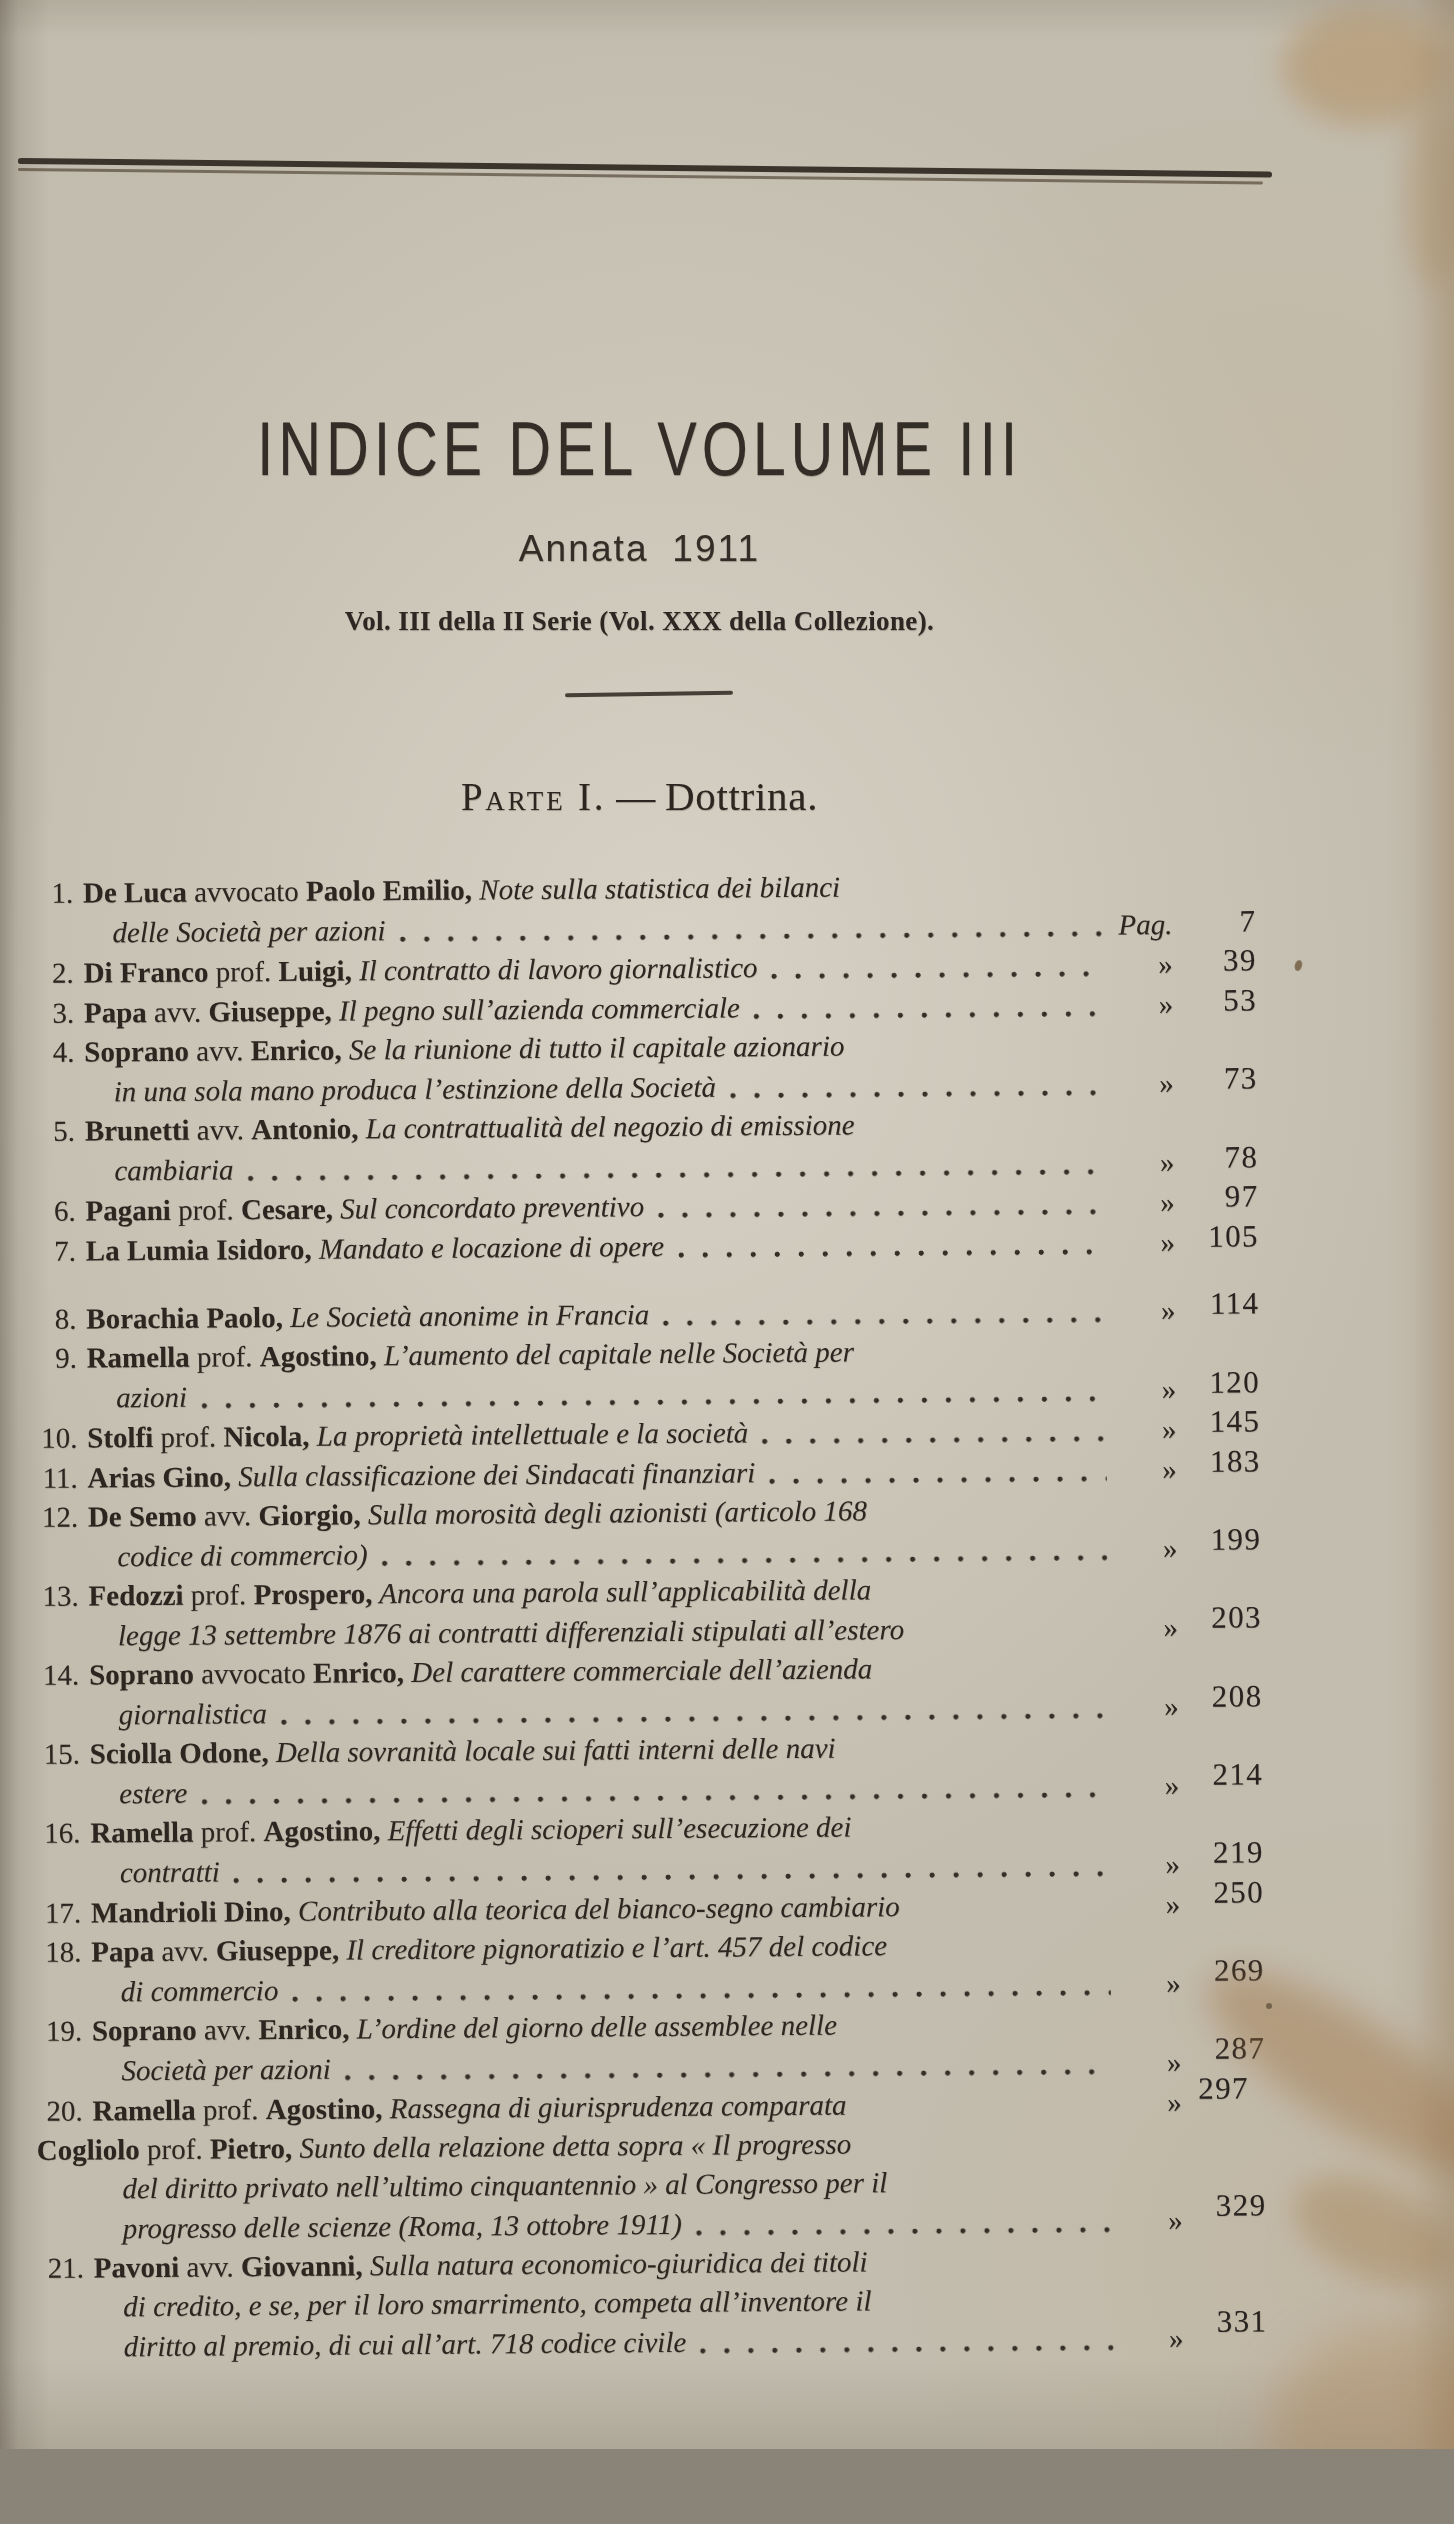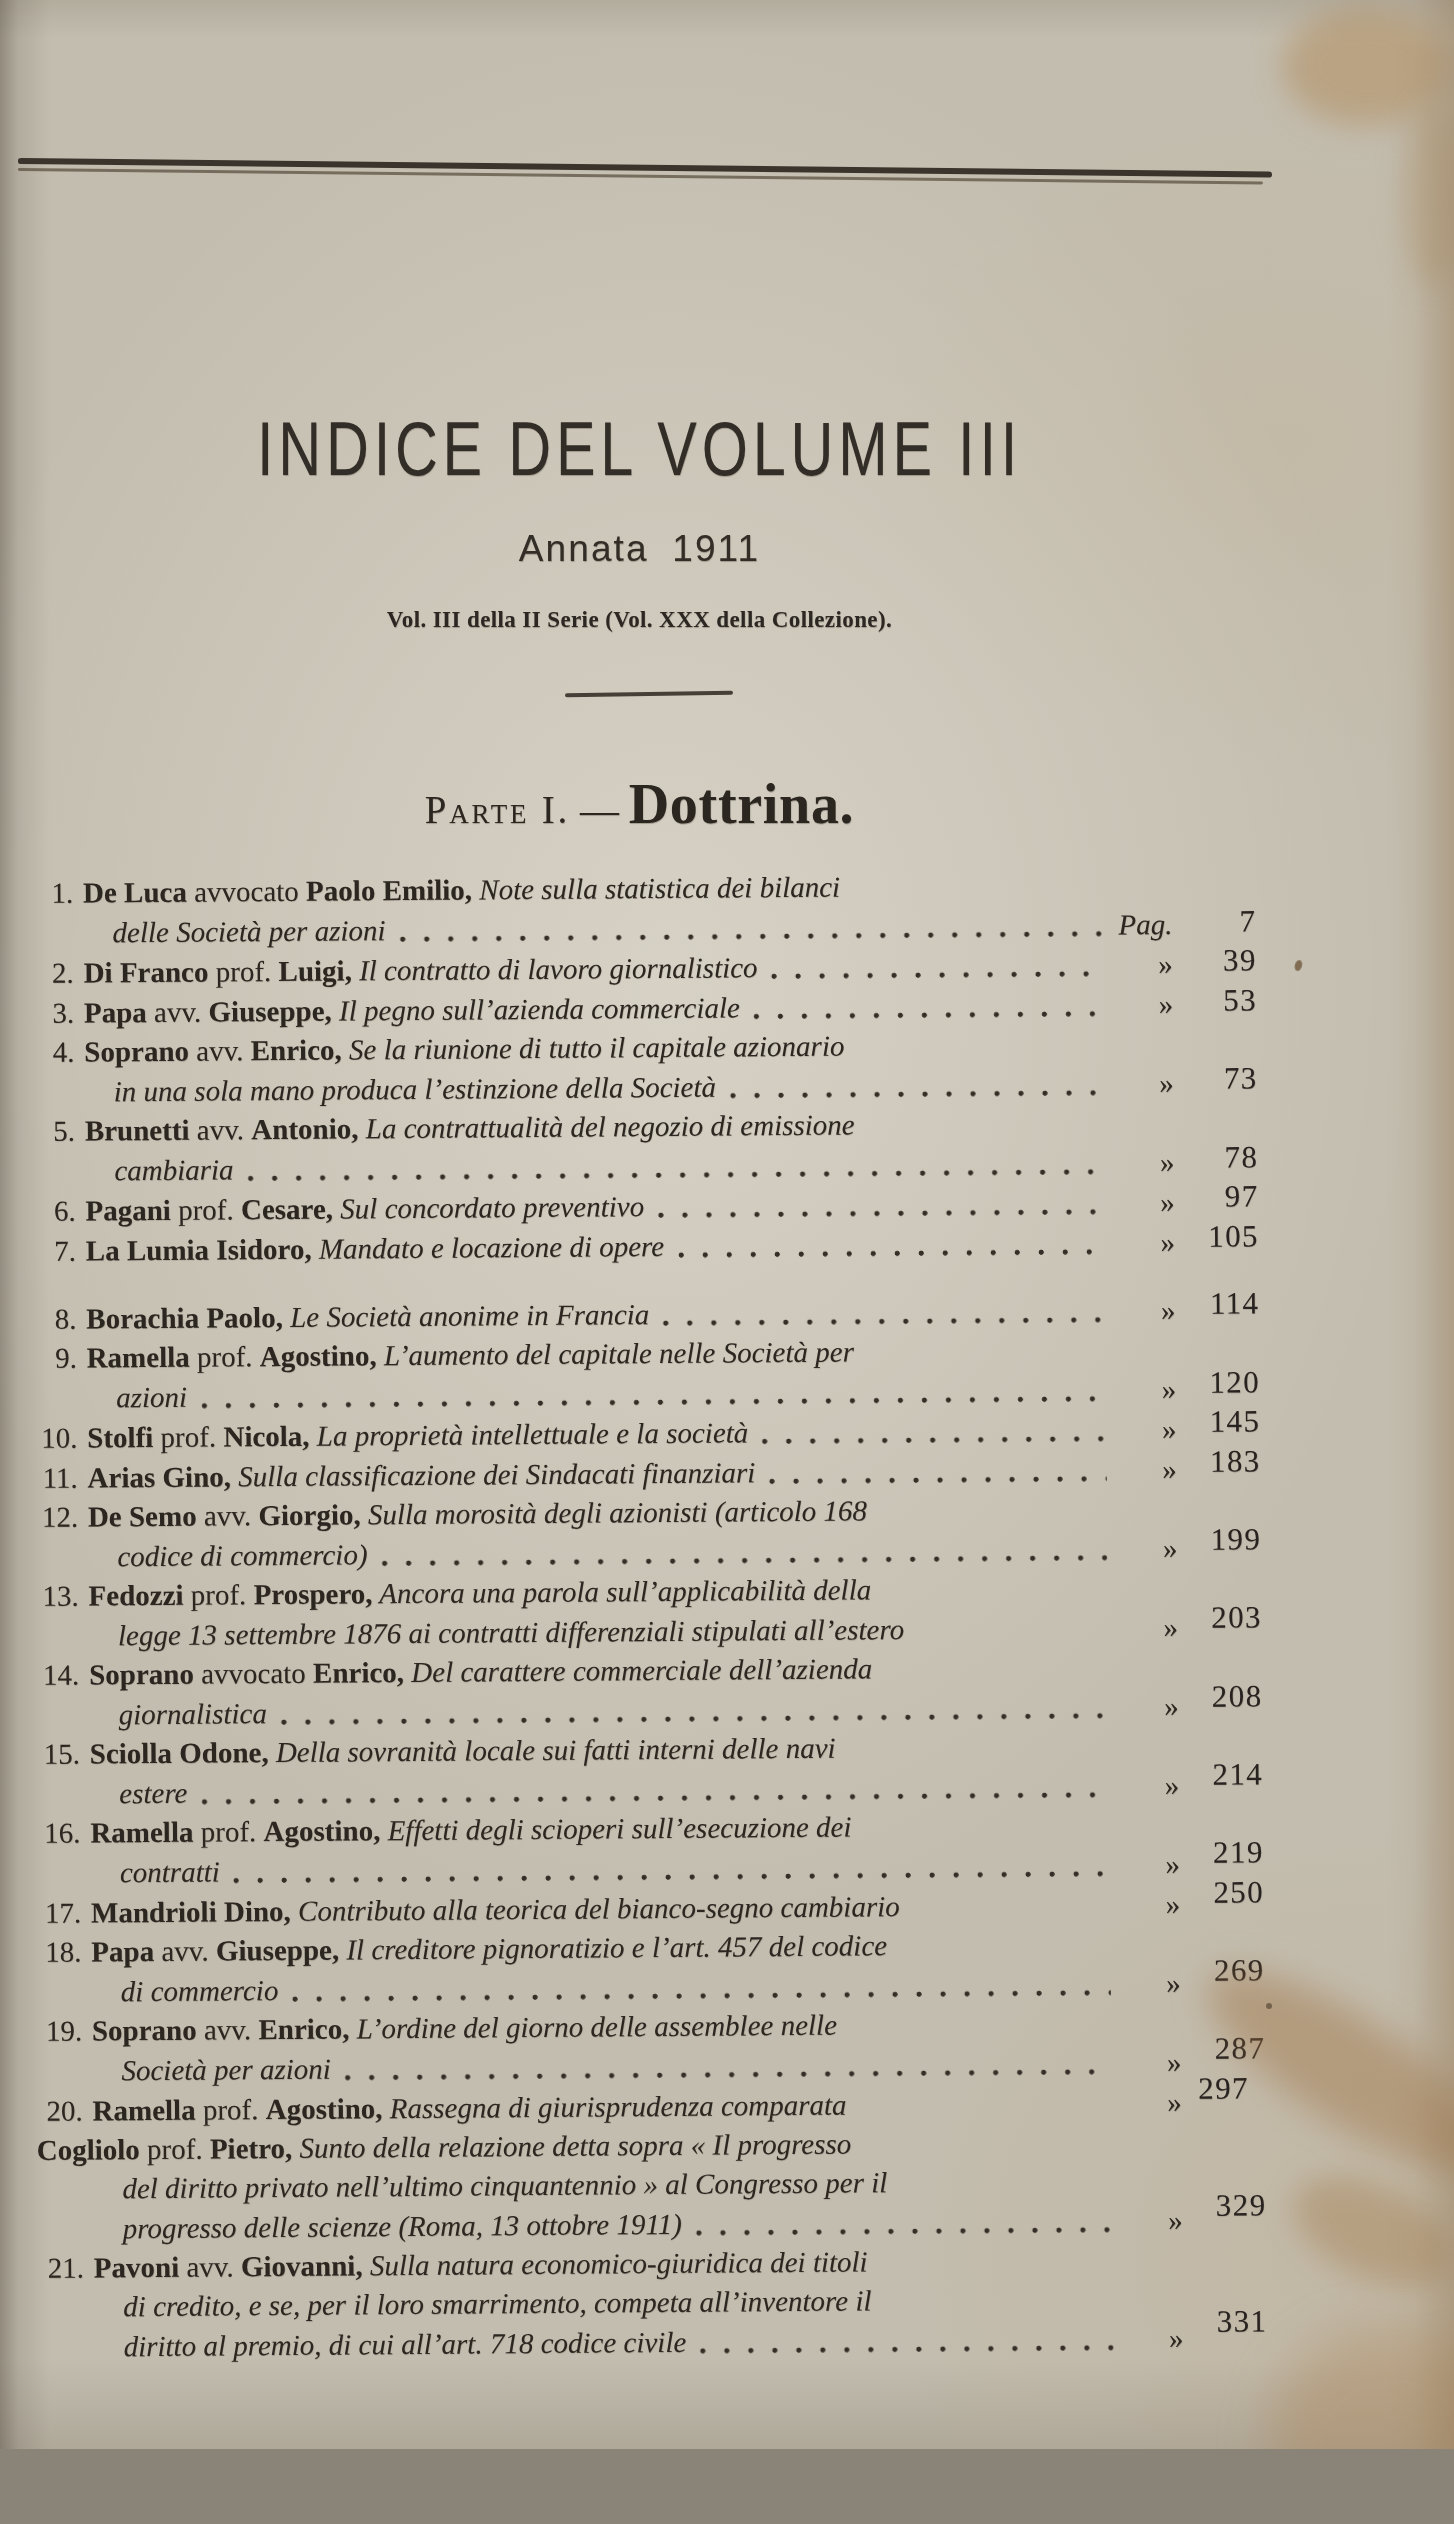--- a/index.html
+++ b/index.html
@@ -29,25 +29,25 @@
   .divider-rule { position:absolute; left:565px; top:692px; width:168px; height:3.5px;
                   background:#453f37; border-radius:2.1px; transform:rotate(-0.9deg); }
 
   
   .hdr { position:absolute; left:0; right:175px; text-align:center; line-height:1; }
   .title { top:415px; font-family:"Liberation Sans", sans-serif; font-size:69px;
            letter-spacing:5.6px; font-weight:400; color:#332d27;
            transform:scaleX(0.86) scaleY(1.10); }
   .subtitle { top:530px; font-family:Liberation Sans, sans-serif; font-size:37px;
               letter-spacing:2.1px; word-spacing:11.2px; color:#332d27; }
-  .series { top:608px; font-weight:700; font-size:23px; letter-spacing:0.4px; color:#2c2722; }
+  .series { top:608px; font-weight:700; font-size:27px; letter-spacing:0.4px; color:#2c2722; }
   .heading { top:776px; font-size:39px; color:#2b2620; }
   .heading .part { font-variant:small-caps; letter-spacing:2.8px; }
   .heading .dash { margin:0 9.8px; }
-  .heading .name { font-weight:700; font-size:56px; letter-spacing:0.7px; }
+  .heading .name { font-weight:400; font-size:41px; letter-spacing:0.7px; }
 
   
   .entries { position:absolute; left:21px; top:874px; width:1235px;
              font-size:29px; line-height:39px;
              transform:rotate(-0.45deg); transform-origin:0 0; }
   .line { display:flex; align-items:baseline; }
   .num { flex:none; width:52px; text-align:right; white-space:pre; }
   .text { margin-left:9.8px; white-space:pre; }
   .text.cont { margin-left:39px; }
   .text.flush { margin-left:5.6px; }

